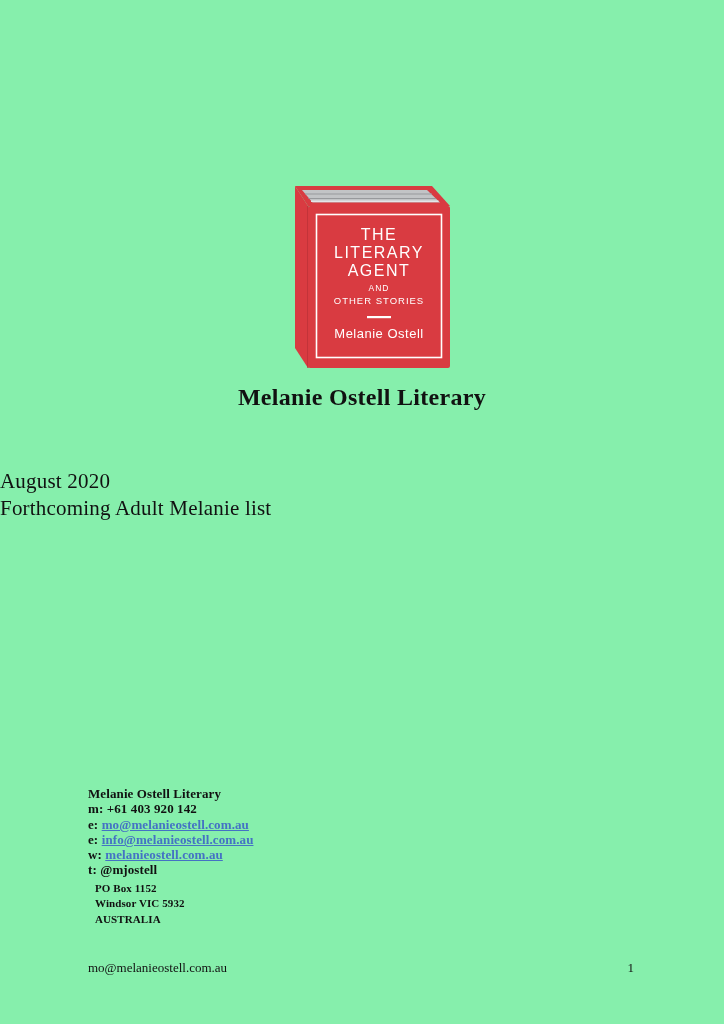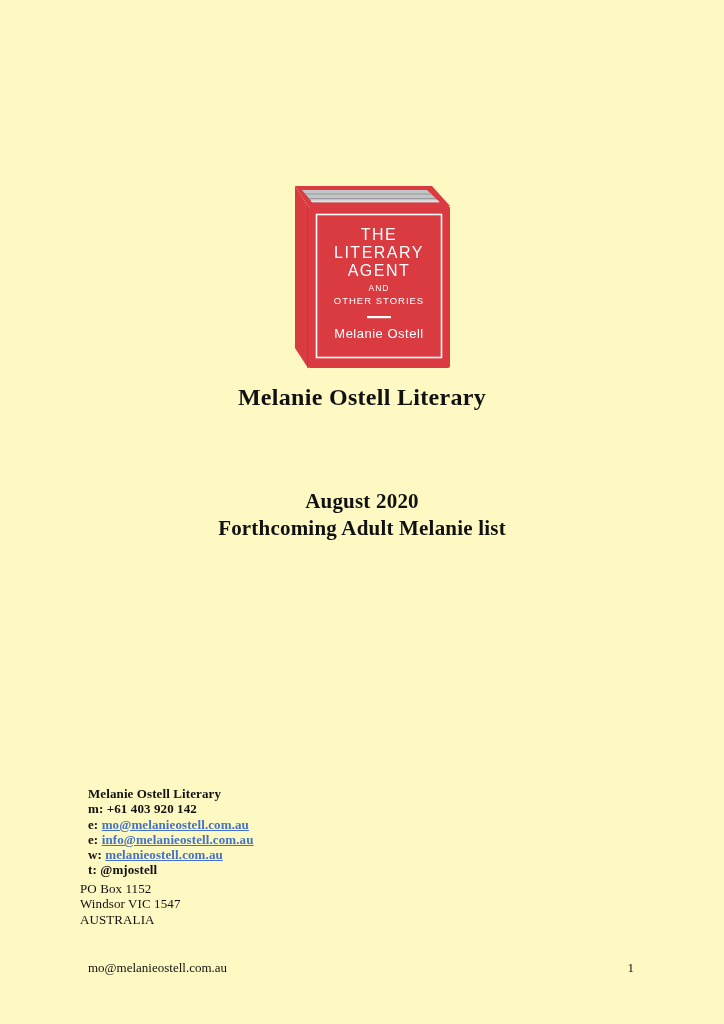--- a/index.html
+++ b/index.html
@@ -1,20 +1,20 @@
 <!DOCTYPE html>
 <html style="--cover-red: #d93b41; --cover-red-dark: #b42f35; --pages-gray: #c2c4c6; --pages-line: #97999c; --pages-highlight: #e4e5e7; --link-blue: #4472c4; --ink: #111111;"><head>
 <meta charset="utf-8">
 <style>
   html,body { margin:0; padding:0; background:#ffffff; }
 
   .page {
     position:relative;
     width:724px; height:1024px;
-    background:#fef9c3;
+    background:#86efac;
     font-family:"Liberation Serif", serif;
     color:var(--ink, #111);
     overflow:hidden;
   }
 
   
   .book { position:absolute; left:285px; top:183px; width:165px; height:190px; }
   .book svg { display:block; }
   .cover-text {
     font-family:"Liberation Sans", sans-serif;
@@ -26,40 +26,39 @@
   .cover-author{ font-size:13px; letter-spacing:0.5px; font-weight:500; }
 
   
   .doc-heading {
     position:absolute; top:384px; left:0; width:724px;
     text-align:center;
     font-size:24px; font-weight:700; letter-spacing:0.3px;
   }
   .doc-subtitle {
     position:absolute; top:468px; left:0; width:724px;
-    text-align:center;
-    font-size:21px; font-weight:700; line-height:27px; letter-spacing:0.2px;margin-top:20px;
+    font-size:21px; font-weight:400; line-height:27px; letter-spacing:0.2px;
   }
 
   
   .contact {
     position:absolute; left:88px; top:786px;
     font-size:13px; line-height:15.3px; font-weight:600;
     letter-spacing:0.1px;
   }
   .contact .name { font-weight:700; }
   .contact a {
     color:var(--link-blue, #4472c4);
     text-decoration:underline;
   }
 
   
   .address {
-    position:absolute; left:80px; top:881px;
-    font-size:13px; line-height:15.3px; font-weight:400;
+    position:absolute; left:95px; top:881px;
+    font-size:11px; line-height:15.3px; font-weight:700;
     letter-spacing:0.1px;
   }
 
   
   .footer {
     position:absolute; left:88px; right:90px; top:960px;
     display:flex; justify-content:space-between; align-items:baseline;
     font-size:13px; font-weight:400;
   }
 </style>
@@ -119,21 +118,21 @@
       <a href="#">melanieostell.com.au</a>
     </div>
     <div>
       <span>t:</span>
       <span>@mjostell</span>
     </div>
   </div>
 
   <div class="address">
     <div>PO Box 1152</div>
-    <div>Windsor VIC 1547</div>
+    <div>Windsor VIC 5932</div>
     <div>AUSTRALIA</div>
   </div>
 
   <div class="footer">
     <span>mo@melanieostell.com.au</span>
     <span>1</span>
   </div>
 
 </div>
 

